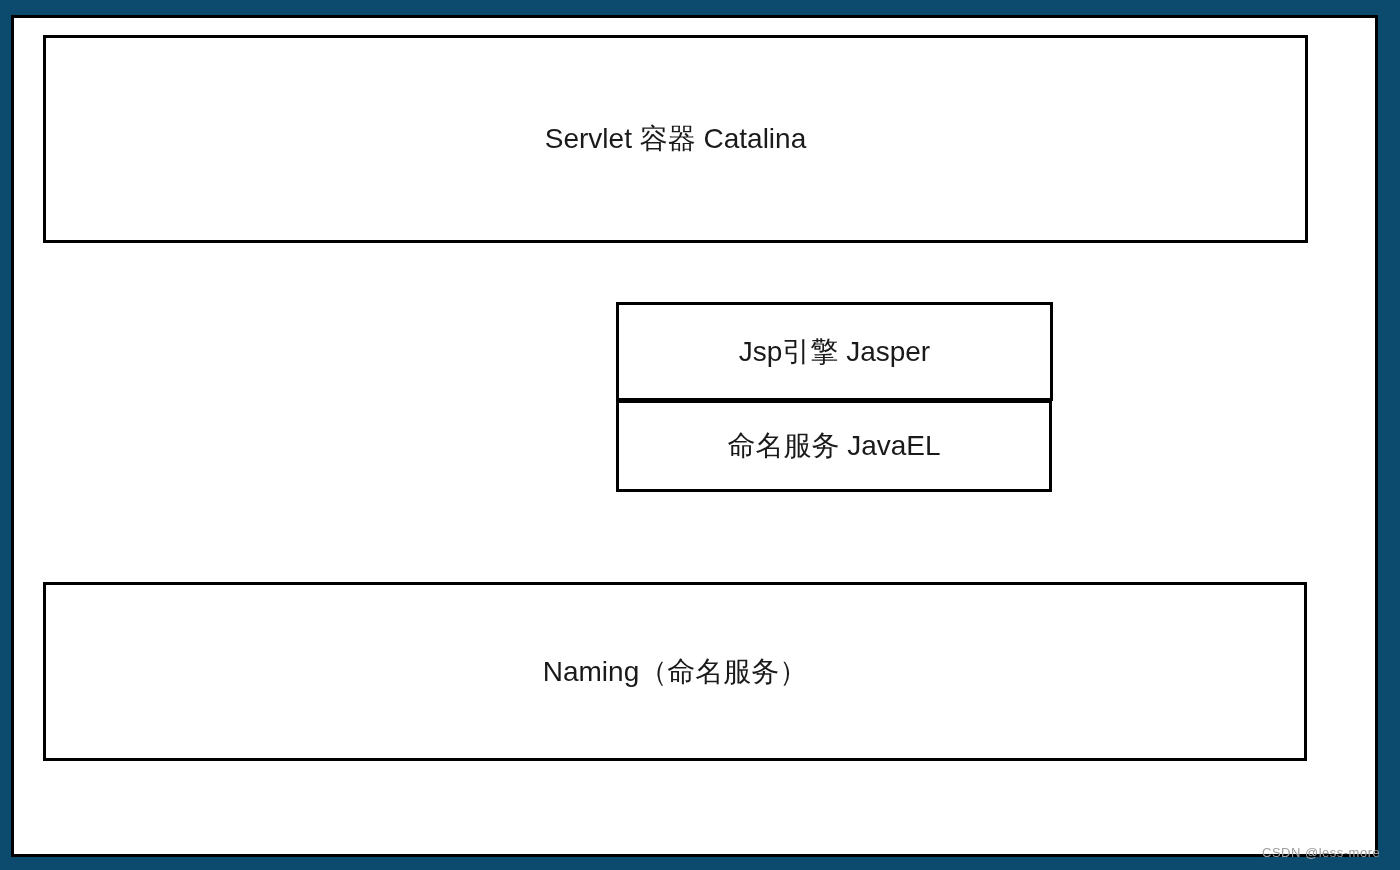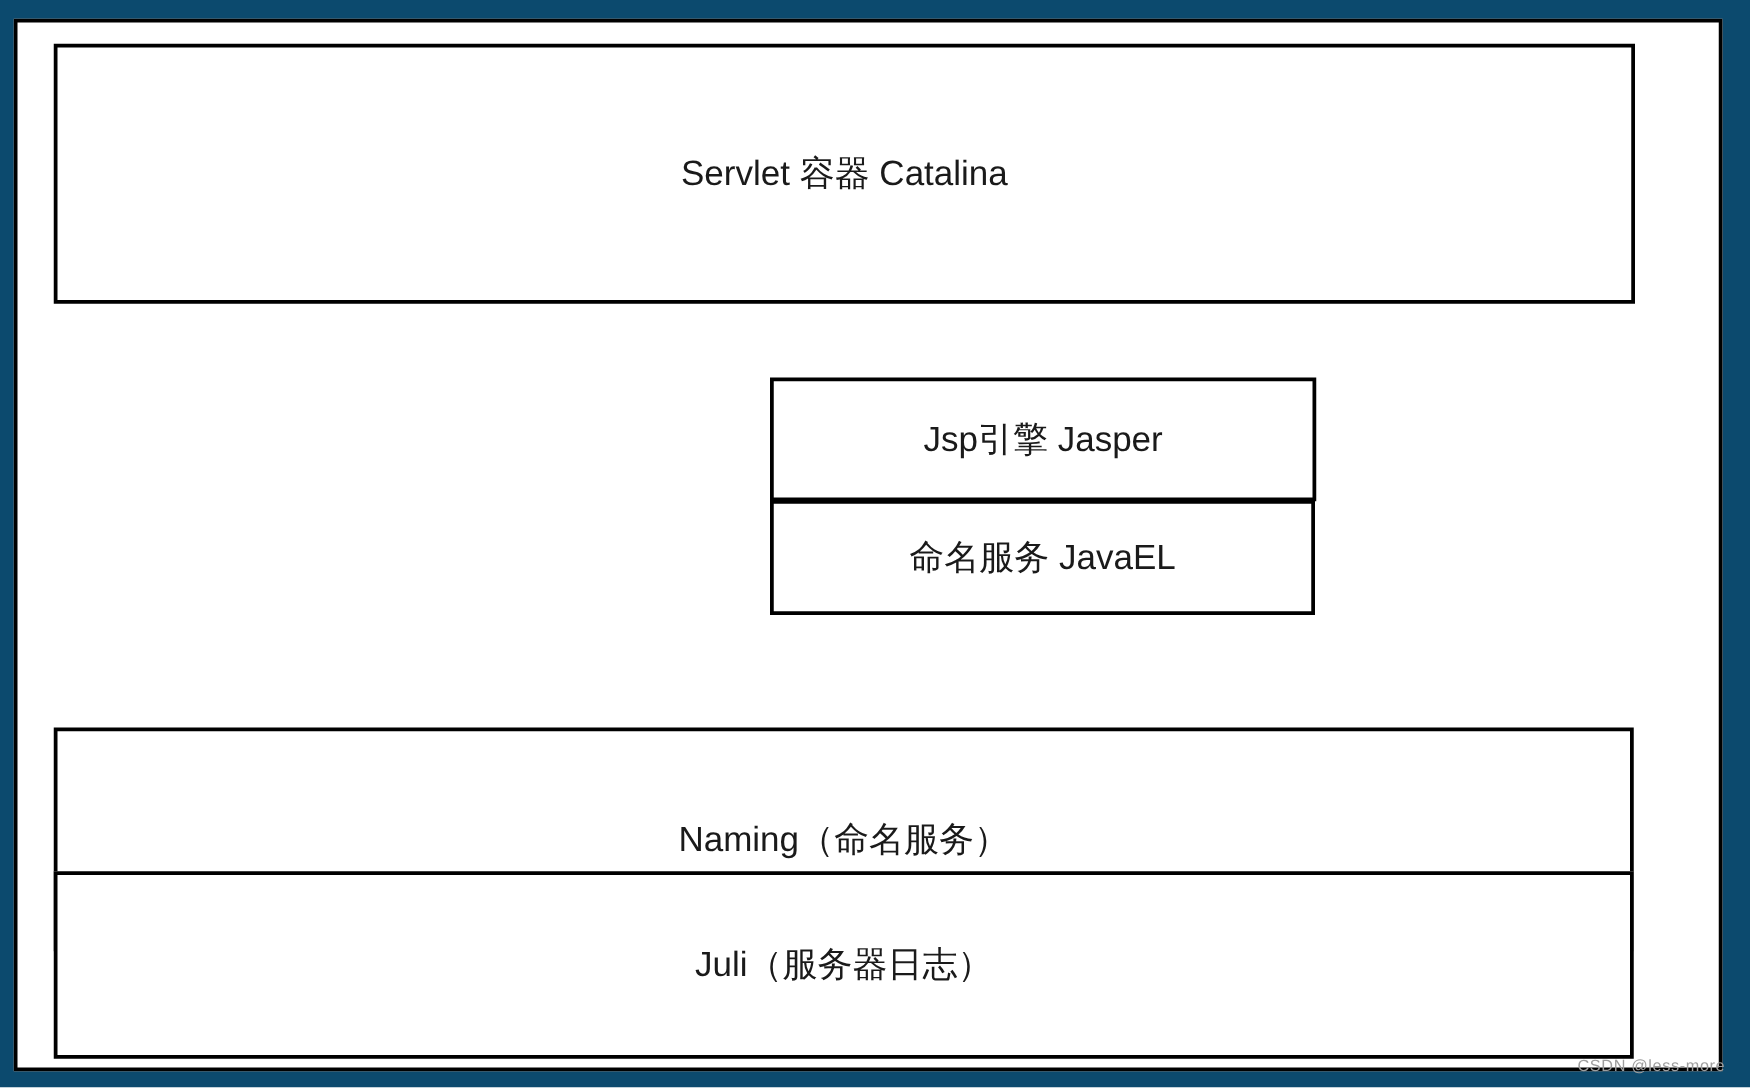--- a/index.html
+++ b/index.html
@@ -72,21 +72,18 @@
   </div>
 
   <div class="box box-javael">
     <span>命名服务 JavaEL</span>
   </div>
 
   <div class="box box-naming">
     <span>Naming（命名服务）</span>
   </div>
 
-  <div class="box box-juli">
-    <span>Juli（服务器日志）</span>
-  </div>
 
   <div class="watermark">
     <span>CSDN @less-more</span>
   </div>
 
 </div>
 
 </body></html>

